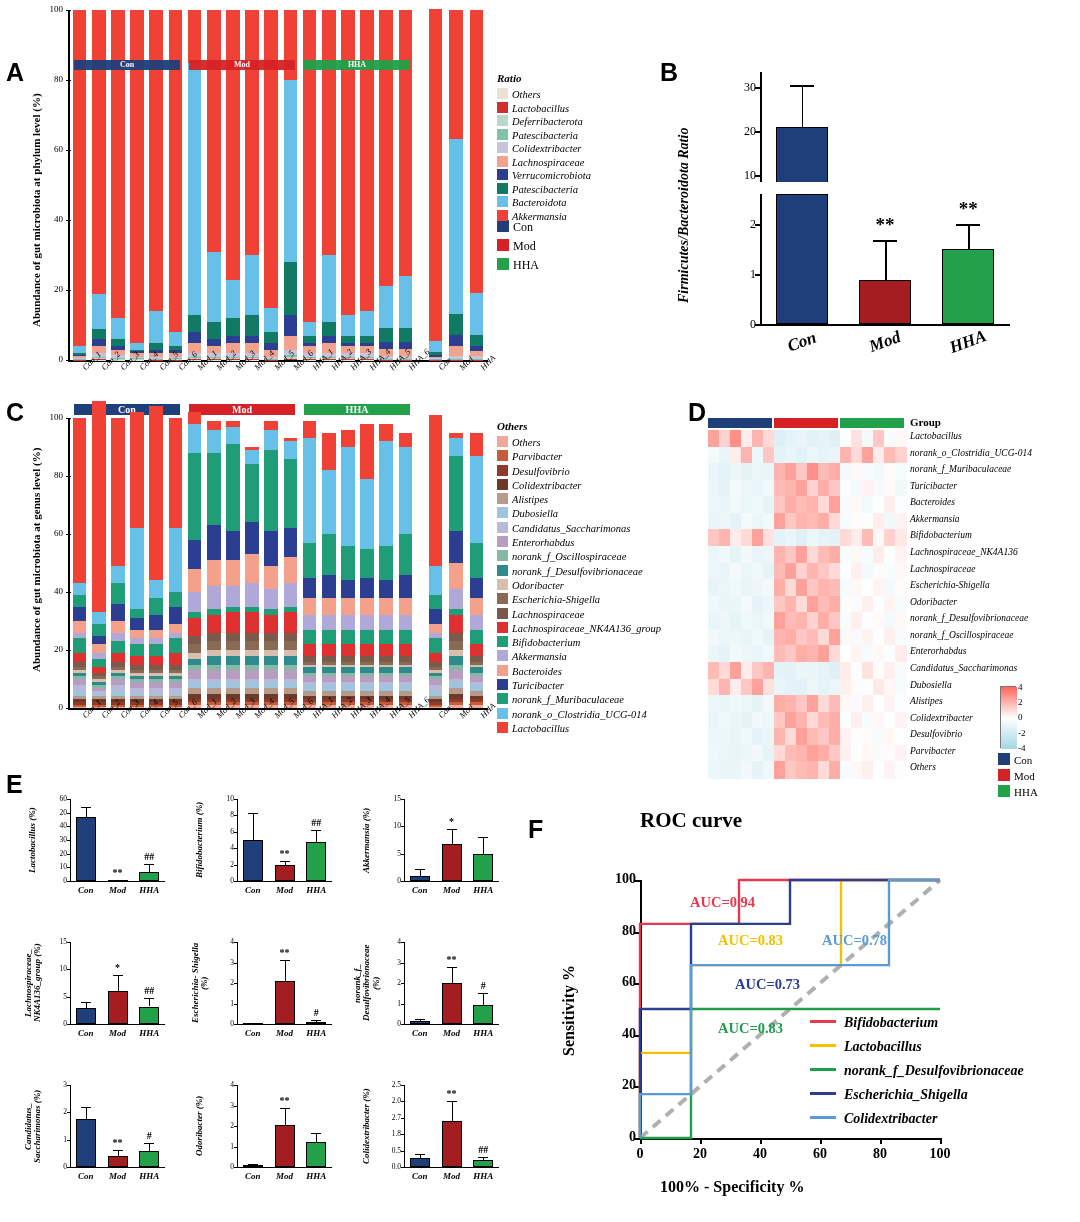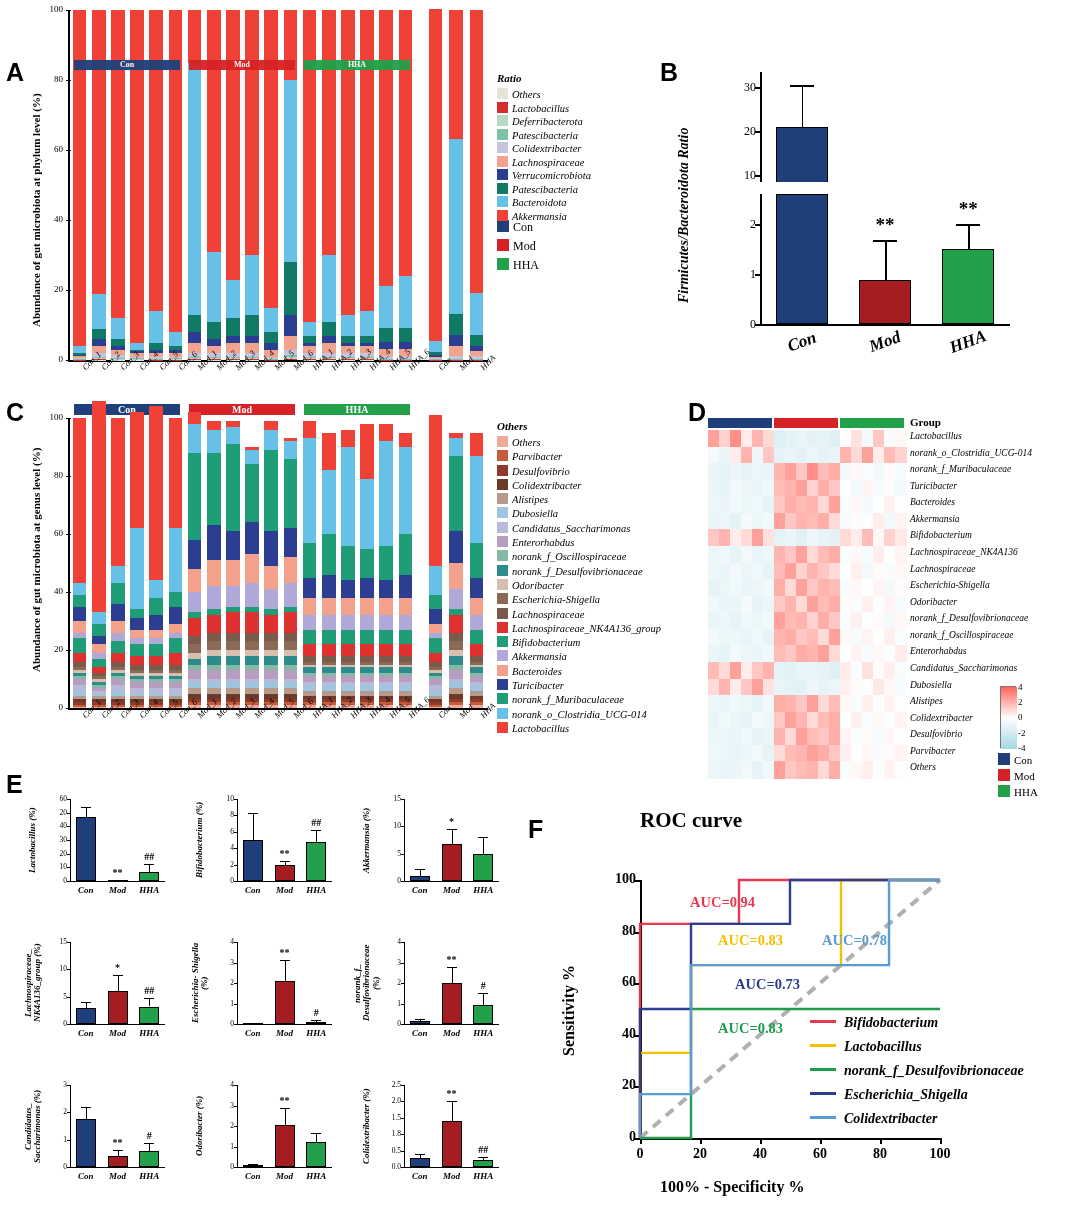--- a/index.html
+++ b/index.html
@@ -1667,21 +1667,21 @@
     </div>
     <div style="position:absolute;left:334px;top:286px;width:167px;height:143px;">
       <div style="position:absolute;left:56px;top:14px;width:1.4px;height:82px;background:#000;"></div>
       <div style="position:absolute;left:56px;top:96px;width:95px;height:1.4px;background:#000;"></div>
       <div style="position:absolute;left:32px;top:91px;width:21px;text-align:right;font-size:7.5px;">0.0</div>
       <div style="position:absolute;left:52.5px;top:96px;width:3.5px;height:1px;background:#000;"></div>
       <div style="position:absolute;left:32px;top:74.6px;width:21px;text-align:right;font-size:7.5px;">0.5</div>
       <div style="position:absolute;left:52.5px;top:79.6px;width:3.5px;height:1px;background:#000;"></div>
       <div style="position:absolute;left:32px;top:58.199999999999996px;width:21px;text-align:right;font-size:7.5px;">1.8</div>
       <div style="position:absolute;left:52.5px;top:63.199999999999996px;width:3.5px;height:1px;background:#000;"></div>
-      <div style="position:absolute;left:32px;top:41.800000000000004px;width:21px;text-align:right;font-size:7.5px;">1.5</div>
+      <div style="position:absolute;left:32px;top:41.800000000000004px;width:21px;text-align:right;font-size:7.5px;">2.7</div>
       <div style="position:absolute;left:52.5px;top:46.800000000000004px;width:3.5px;height:1px;background:#000;"></div>
       <div style="position:absolute;left:32px;top:25.39999999999999px;width:21px;text-align:right;font-size:7.5px;">2.0</div>
       <div style="position:absolute;left:52.5px;top:30.39999999999999px;width:3.5px;height:1px;background:#000;"></div>
       <div style="position:absolute;left:32px;top:9px;width:21px;text-align:right;font-size:7.5px;">2.5</div>
       <div style="position:absolute;left:52.5px;top:14px;width:3.5px;height:1px;background:#000;"></div>
       <div class="smallchart-ylab" style="position:absolute;left:8px;top:14px;height:82px;width:22px;writing-mode:vertical-rl;transform:rotate(180deg);display:flex;align-items:center;justify-content:center;text-align:center;line-height:1.05;">Colidextribacter (%)</div>
       <div style="position:absolute;left:61.833333333333336px;top:86.816px;width:20px;height:9.184000000000001px;background:#1f3f7a;border:1px solid #000;box-sizing:border-box;"></div>
       <div style="position:absolute;left:71.83333333333334px;top:82.88px;width:1px;height:3.936px;background:#000;"></div>
       <div style="position:absolute;left:66.83333333333334px;top:82.88px;width:10px;height:1px;background:#000;"></div>
       <div style="position:absolute;left:53.833333333333336px;top:100px;width:36px;text-align:center;font-size:9px;font-weight:bold;font-style:italic;">Con</div>

